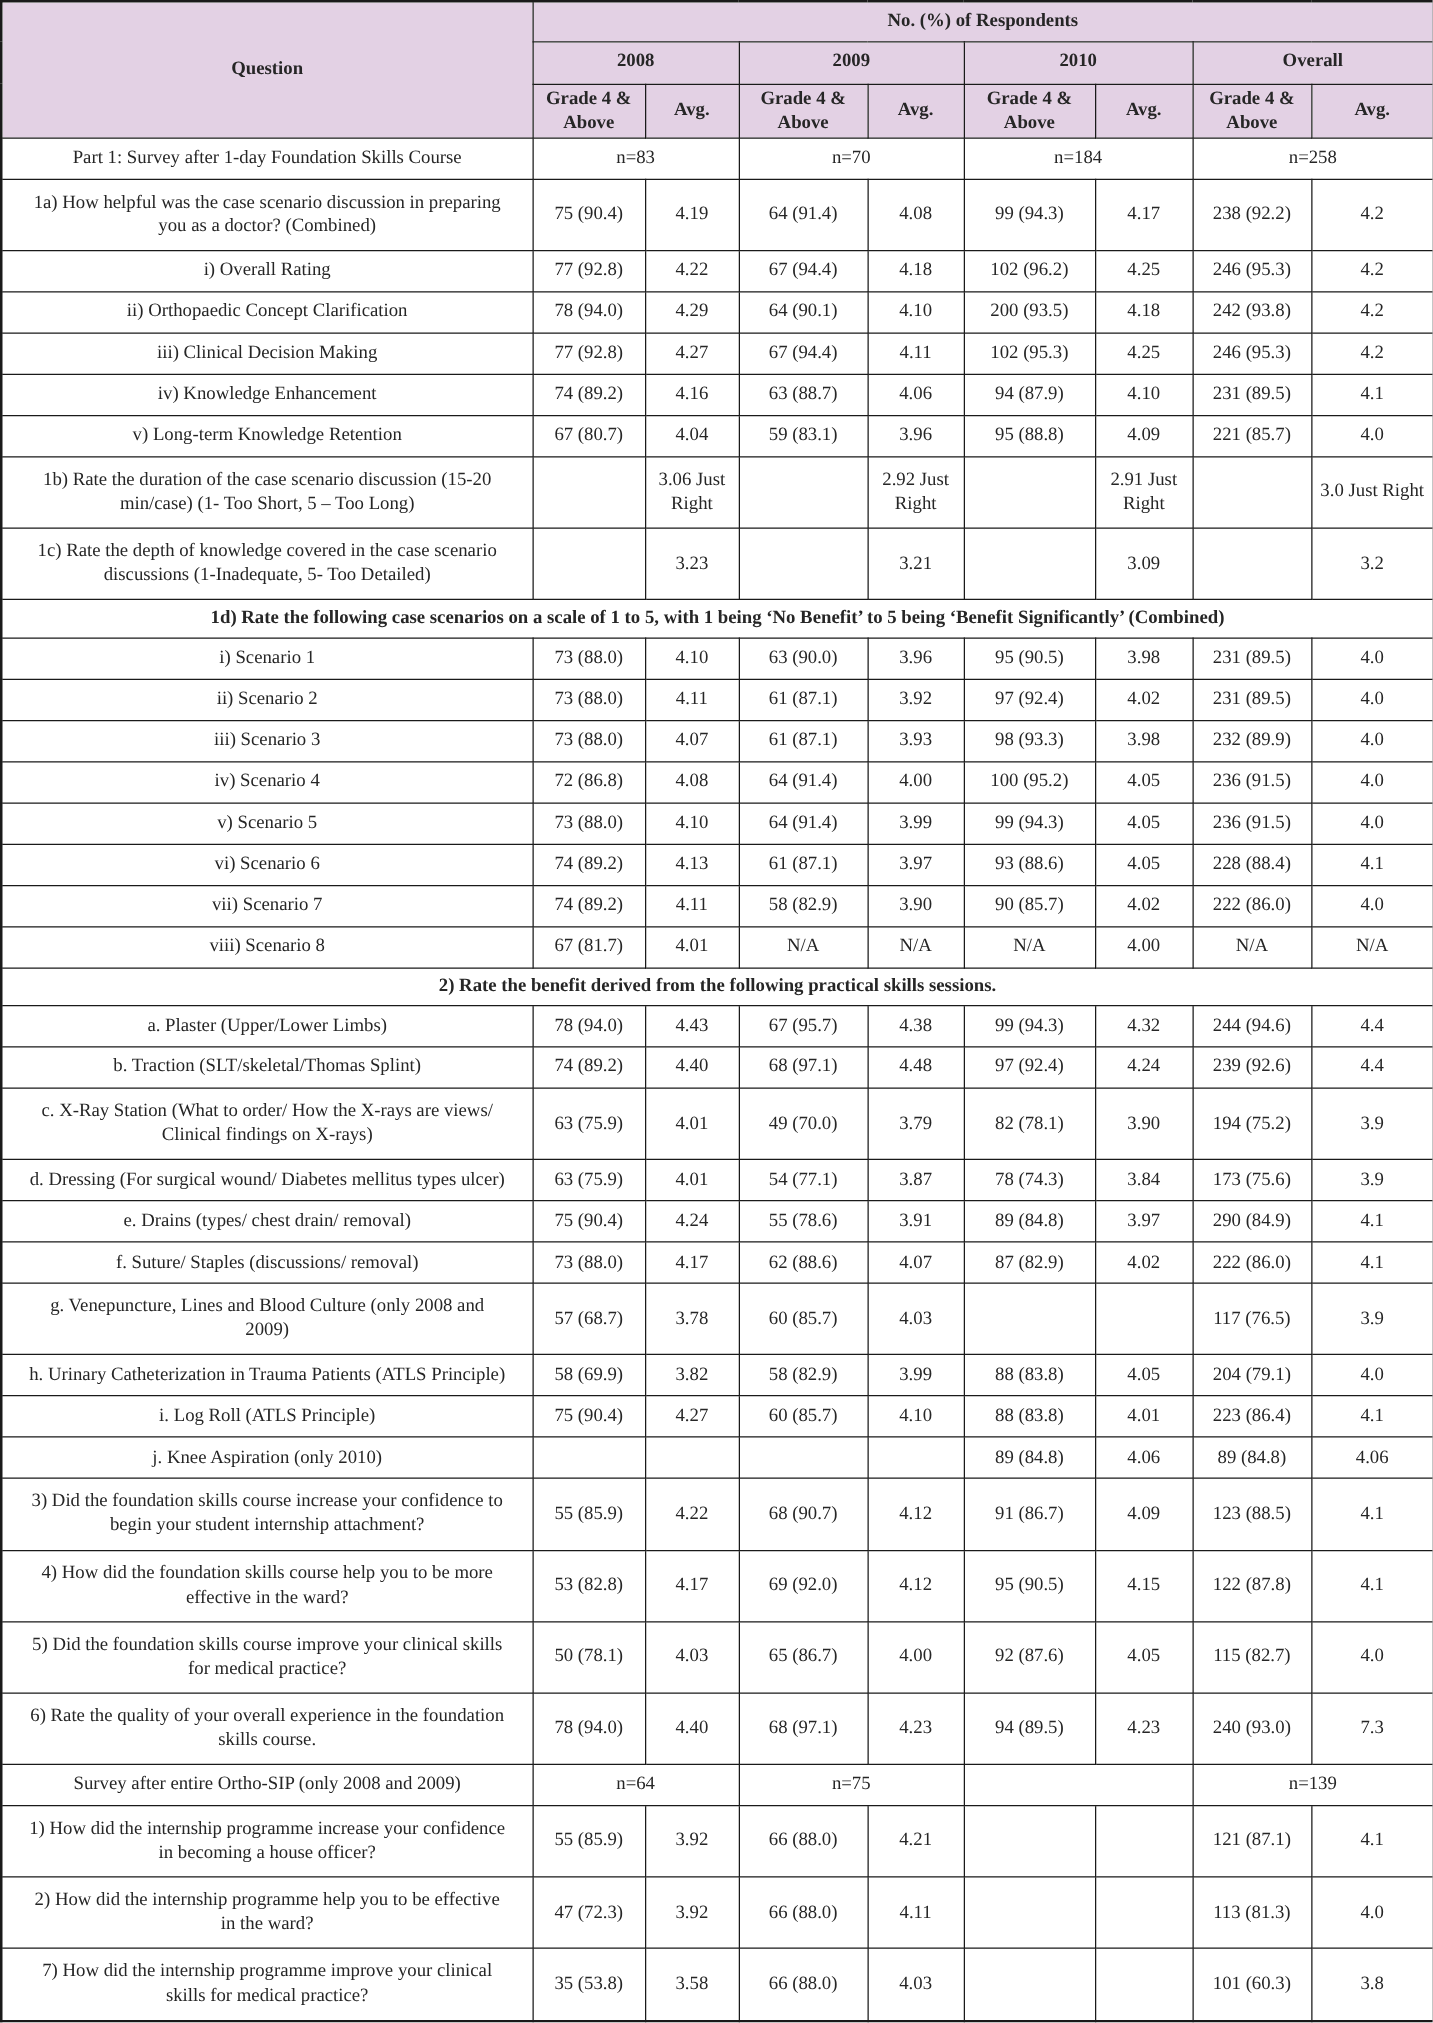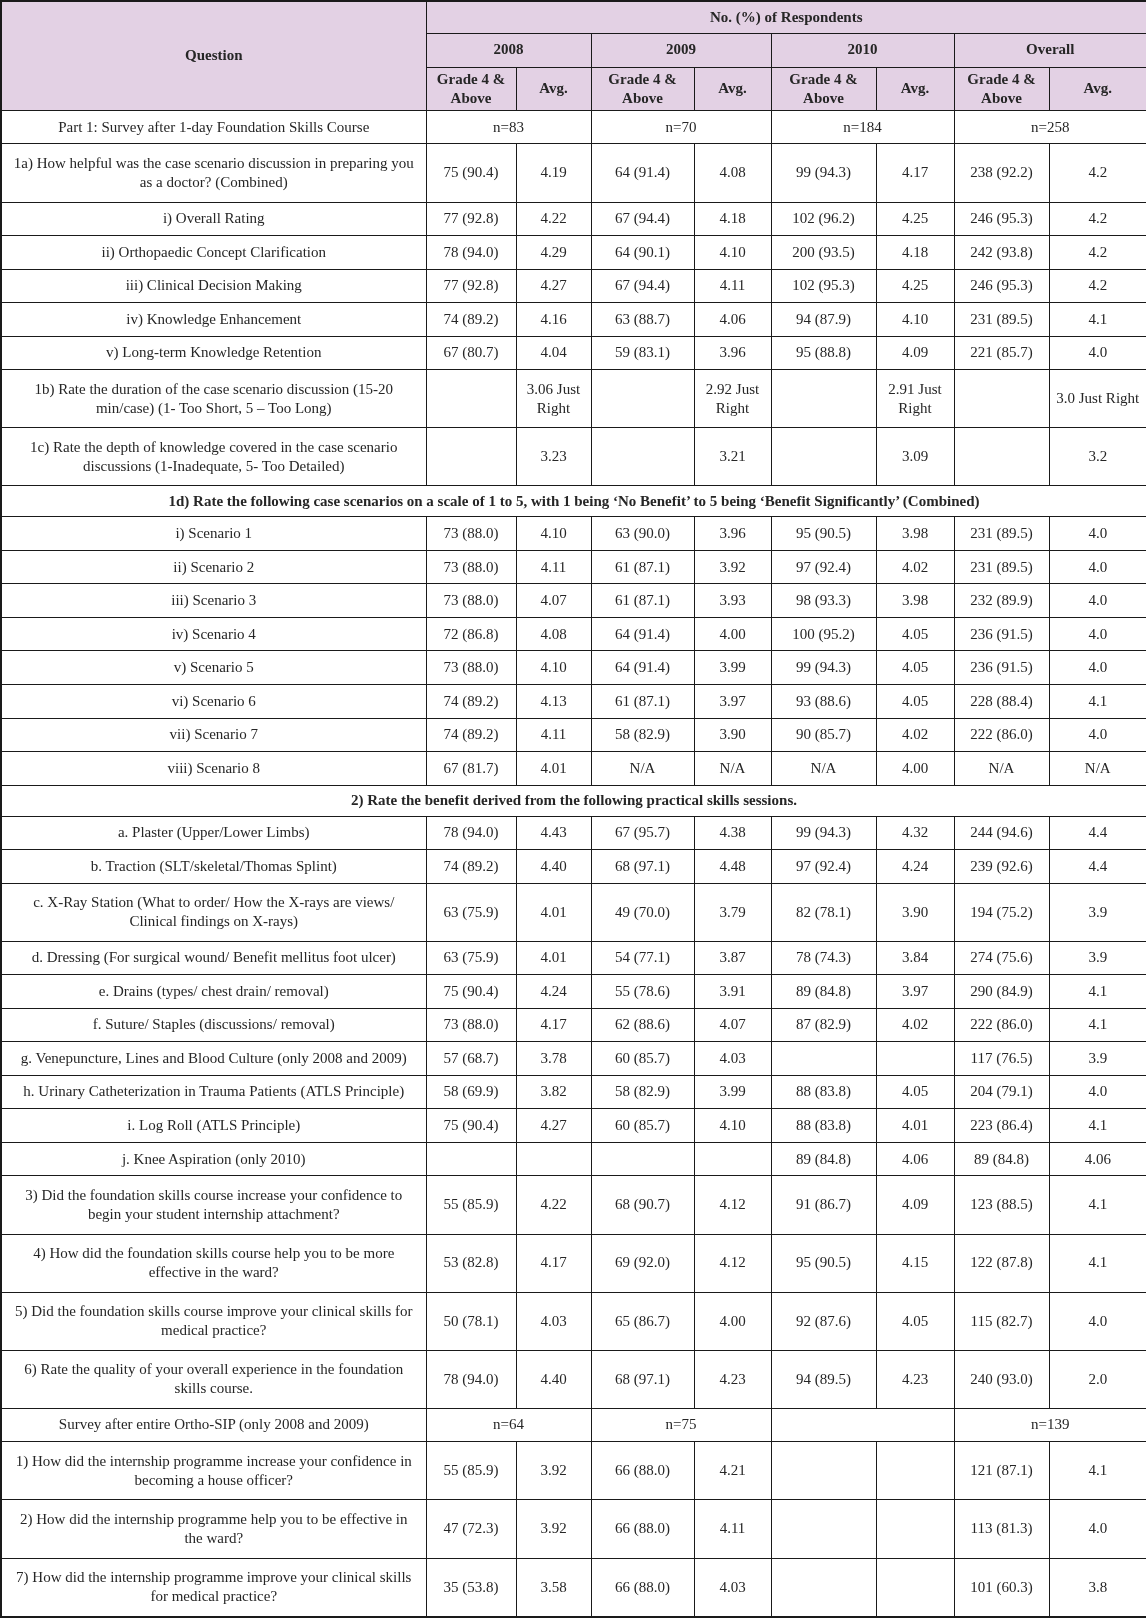--- a/index.html
+++ b/index.html
@@ -29,21 +29,21 @@
     overflow:hidden;
   }
   thead th{
     background:var(--header-bg);
     font-weight:bold;
   }
   tr.h1{height:32px;}
   tr.h2{height:34px;}
   tr.h3{height:42px;}
   td.section{font-weight:bold;}
-  td.q{padding:3px 8px;}
+  td.q{padding:3px 20px;}
 </style>
 </head>
 <body>
 
 <table>
   <colgroup>
     <col style="width:425px">
     <col style="width:90px">
       <col style="width:75px">
     <col style="width:103px">
@@ -292,28 +292,28 @@
         <td>63 (75.9)</td>
         <td>4.01</td>
         <td>49 (70.0)</td>
         <td>3.79</td>
         <td>82 (78.1)</td>
         <td>3.90</td>
         <td>194 (75.2)</td>
         <td>3.9</td>
       </tr>
       <tr>
-        <td class="q">d. Dressing (For surgical wound/ Benefit mellitus foot ulcer)</td>
+        <td class="q">d. Dressing (For surgical wound/ Diabetes mellitus types ulcer)</td>
         <td>63 (75.9)</td>
         <td>4.01</td>
         <td>54 (77.1)</td>
         <td>3.87</td>
         <td>78 (74.3)</td>
         <td>3.84</td>
-        <td>274 (75.6)</td>
+        <td>173 (75.6)</td>
         <td>3.9</td>
       </tr>
       <tr>
         <td class="q">e. Drains (types/ chest drain/ removal)</td>
         <td>75 (90.4)</td>
         <td>4.24</td>
         <td>55 (78.6)</td>
         <td>3.91</td>
         <td>89 (84.8)</td>
         <td>3.97</td>
@@ -410,21 +410,21 @@
       </tr>
       <tr>
         <td class="q">6) Rate the quality of your overall experience in the foundation skills course.</td>
         <td>78 (94.0)</td>
         <td>4.40</td>
         <td>68 (97.1)</td>
         <td>4.23</td>
         <td>94 (89.5)</td>
         <td>4.23</td>
         <td>240 (93.0)</td>
-        <td>2.0</td>
+        <td>7.3</td>
       </tr>
       <tr>
         <td class="q">Survey after entire Ortho-SIP (only 2008 and 2009)</td>
         <td colspan="2">n=64</td>
         <td colspan="2">n=75</td>
         <td colspan="2"></td>
         <td colspan="2">n=139</td>
       </tr>
       <tr>
         <td class="q">1) How did the internship programme increase your confidence in becoming a house officer?</td>

